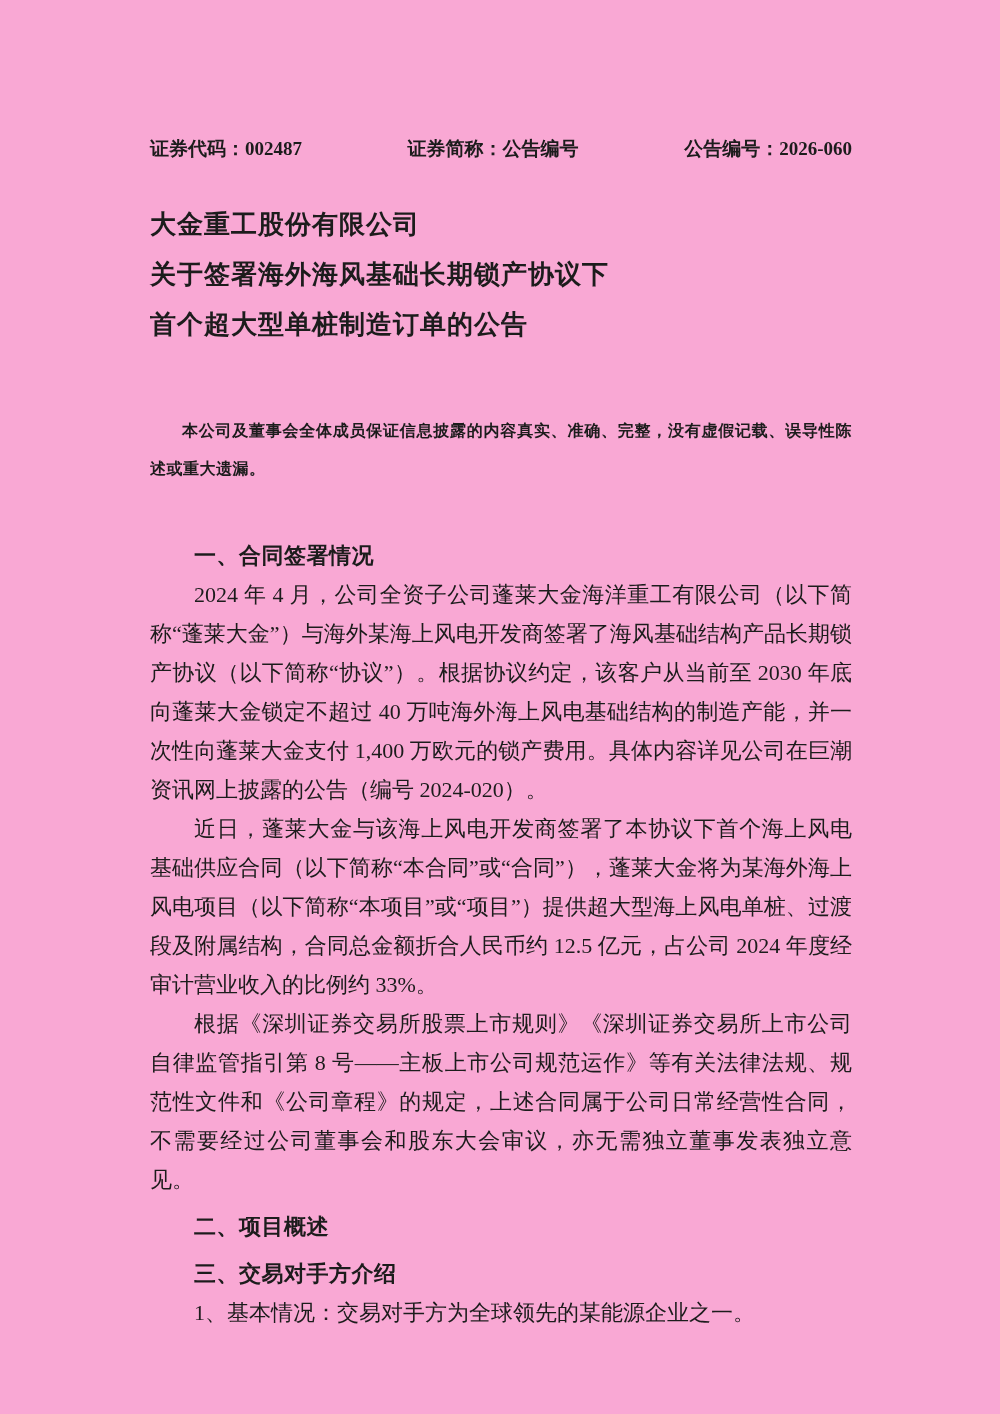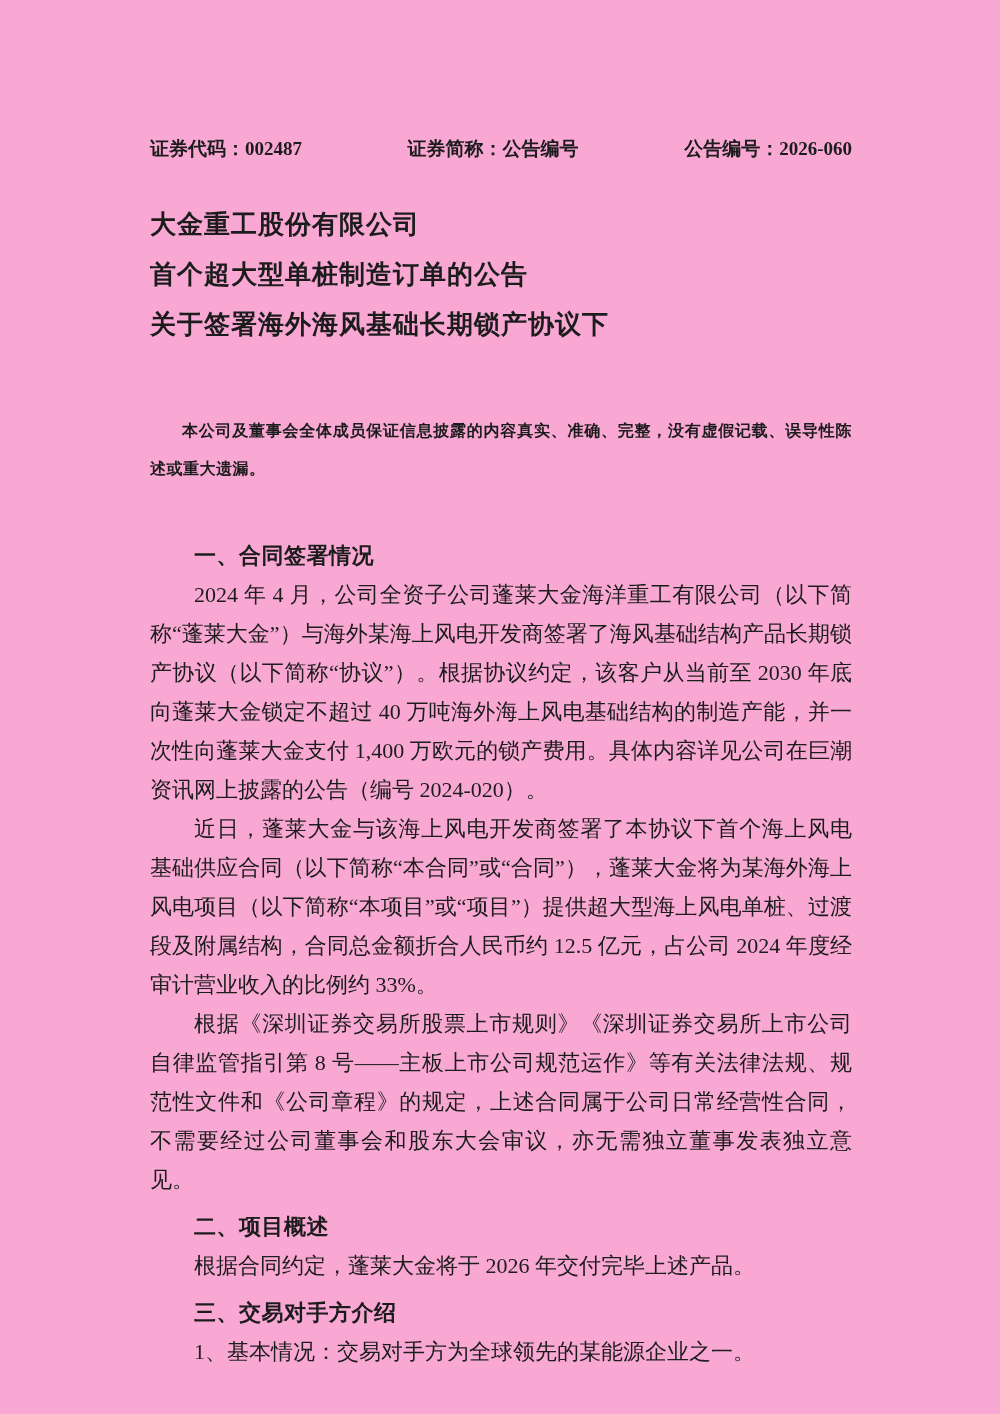--- a/index.html
+++ b/index.html
@@ -70,38 +70,37 @@
 <div class="page">
 
   <div class="doc-header">
     <span>证券代码：002487</span>
     <span>证券简称：公告编号</span>
     <span>公告编号：2026-060</span>
   </div>
 
   <div class="title-block">
     <div>大金重工股份有限公司</div>
+    <div>关于签署海外海风基础长期锁产协议下</div>
     <div>首个超大型单桩制造订单的公告</div>
-    <div>关于签署海外海风基础长期锁产协议下</div>
   </div>
 
   <p class="declaration">本公司及董事会全体成员保证信息披露的内容真实、准确、完整，没有虚假记载、误导性陈述或重大遗漏。</p>
 
   <div class="sections">
 
     <div class="section">
       <p class="section-heading">一、合同签署情况</p>
       <p class="para">2024 年 4 月，公司全资子公司蓬莱大金海洋重工有限公司（以下简称“蓬莱大金”）与海外某海上风电开发商签署了海风基础结构产品长期锁产协议（以下简称“协议”）。根据协议约定，该客户从当前至 2030 年底向蓬莱大金锁定不超过 40 万吨海外海上风电基础结构的制造产能，并一次性向蓬莱大金支付 1,400 万欧元的锁产费用。具体内容详见公司在巨潮资讯网上披露的公告（编号 2024-020）。</p>
       <p class="para">近日，蓬莱大金与该海上风电开发商签署了本协议下首个海上风电基础供应合同（以下简称“本合同”或“合同”），蓬莱大金将为某海外海上风电项目（以下简称“本项目”或“项目”）提供超大型海上风电单桩、过渡段及附属结构，合同总金额折合人民币约 12.5 亿元，占公司 2024 年度经审计营业收入的比例约 33%。</p>
       <p class="para">根据《深圳证券交易所股票上市规则》《深圳证券交易所上市公司自律监管指引第 8 号——主板上市公司规范运作》等有关法律法规、规范性文件和《公司章程》的规定，上述合同属于公司日常经营性合同，不需要经过公司董事会和股东大会审议，亦无需独立董事发表独立意见。</p>
     </div>
 
     <div class="section">
       <p class="section-heading">二、项目概述</p>
-      <p class="para">根据合同约定，蓬莱大金将于 2026 年交付完毕上述产品。</p>
     </div>
 
     <div class="section">
       <p class="section-heading">三、交易对手方介绍</p>
       <p class="para">1、基本情况：交易对手方为全球领先的某能源企业之一。</p>
     </div>
 
   </div>
 
 </div>

